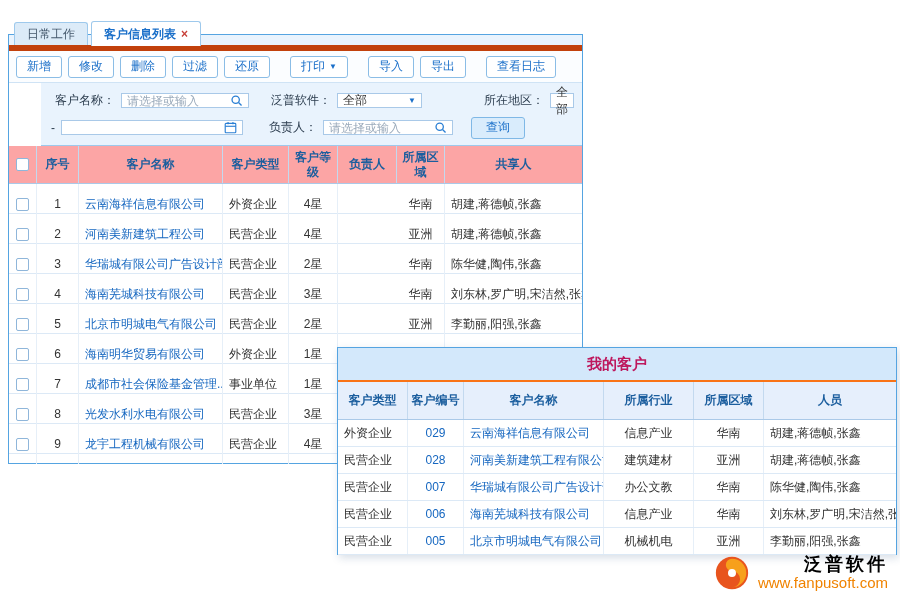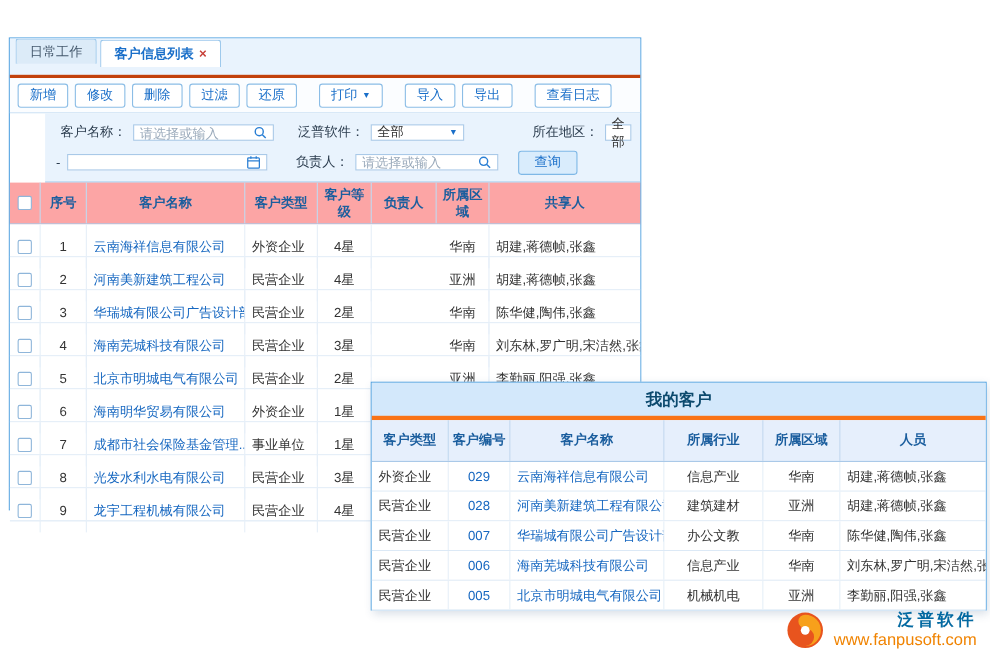--- a/index.html
+++ b/index.html
@@ -5,22 +5,22 @@
   * { margin:0; padding:0; box-sizing:border-box; }
   html,body { width:900px; height:600px; }
   body {
     position:relative; overflow:hidden; background:#fff;
     font-family:"Liberation Sans","DejaVu Sans",sans-serif;
     font-size:12px; color:#333;
   }
   
   .window { position:absolute; left:8px; top:34px; width:575px; height:430px;
     border:1px solid #55a4e1; background:#fff; }
-  .tabbar { height:36px; background:#e9f3fd; border-bottom:3px solid #c2410c;
-    display:flex; align-items:flex-start; padding-left:5px; gap:3px; }
+  .tabbar { height:16px; background:#e9f3fd; border-bottom:6px solid #c2410c;
+    display:flex; align-items:flex-end; padding-left:5px; gap:3px; }
   .tab { height:23px; padding:0 12px; display:flex; align-items:center; gap:5px;
     font-size:12px; color:#44586c; background:#dcebf8;
     border:1px solid #9ec9ec; border-bottom:none; border-radius:3px 3px 0 0; cursor:default; }
   .tab.active { background:#fff; color:#1a6fc9; font-weight:bold; position:relative; bottom:-1px; height:25px; }
   .tab .close { color:#c8413a; font-weight:bold; font-size:12px; line-height:1; }
   .toolbar { height:32px; display:flex; align-items:center; gap:6px; padding:0 7px;
     background:#fbfdff; border-bottom:1px solid #cfe3f5; }
   .btn { height:22px; padding:0 10px; border:1px solid #8bbde6; border-radius:3px;
     background:#fff; color:#1a6fc9; font-size:12px; display:flex; align-items:center; gap:4px; cursor:pointer; white-space:nowrap; }
   .caret { font-size:8px; color:#1a6fc9; }
@@ -47,28 +47,28 @@
   .ov-cols.tr { height:27px; }
   .td { display:flex; align-items:center; justify-content:center; padding:0 6px;
     border-right:1px solid #e6eff8; overflow:hidden; white-space:nowrap; }
   .al { justify-content:flex-start; }
   .link { color:#1667c0; }
   .ulk { font-weight:bold;margin-top:40px; }
   .cb { width:13px; height:13px; border:1px solid #8fb6da; background:#fff; border-radius:2px; display:inline-block; }
   
   .overlay { position:absolute; left:337px; top:347px; width:560px; height:208px;
     border:1px solid #55a4e1; background:#fff; box-shadow:2px 3px 8px rgba(40,80,120,.18); }
-  .ov-title { height:34px; background:#d3e8fb; border-bottom:4px solid #f97316;
+  .ov-title { height:34px; background:#d3e8fb; border-bottom:2px solid #f97316;
     display:flex; align-items:center; justify-content:center;
-    font-size:15px; font-weight:bold; color:#0c4a6e; }
+    font-size:15px; font-weight:bold; color:#be185d; }
   .overlay .thead { background:#e6effc; }
   
   .brand { position:absolute; right:12px; bottom:8px; display:flex; align-items:center; gap:7px; }
   .brand-txt { display:flex; flex-direction:column; align-items:flex-end; }
-  .brand-name { font-size:15px; font-weight:bold; color:#0369a1; letter-spacing:3px; line-height:1.1; }
+  .brand-name { font-size:18px; font-weight:bold; color:#000000; letter-spacing:3px; line-height:1.1; }
   .brand-url { font-size:15px; color:#f08300; }
 </style>
 </head>
 <body>
 
 <div class="window">
 
   <div class="tabbar">
     <div class="tab">
       <span>日常工作</span>

